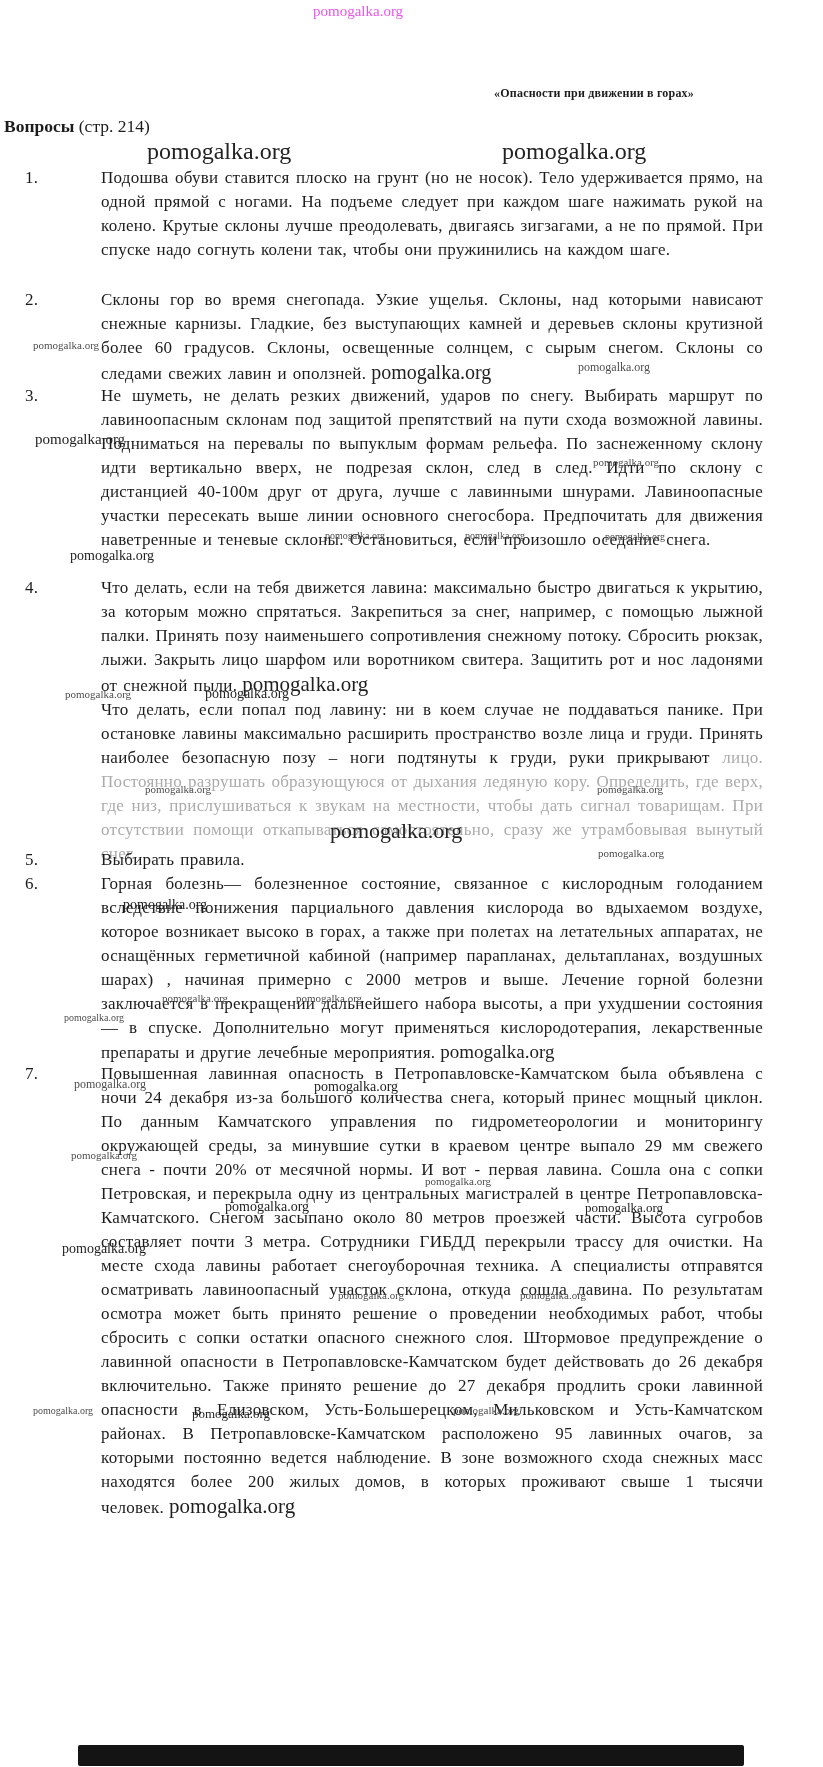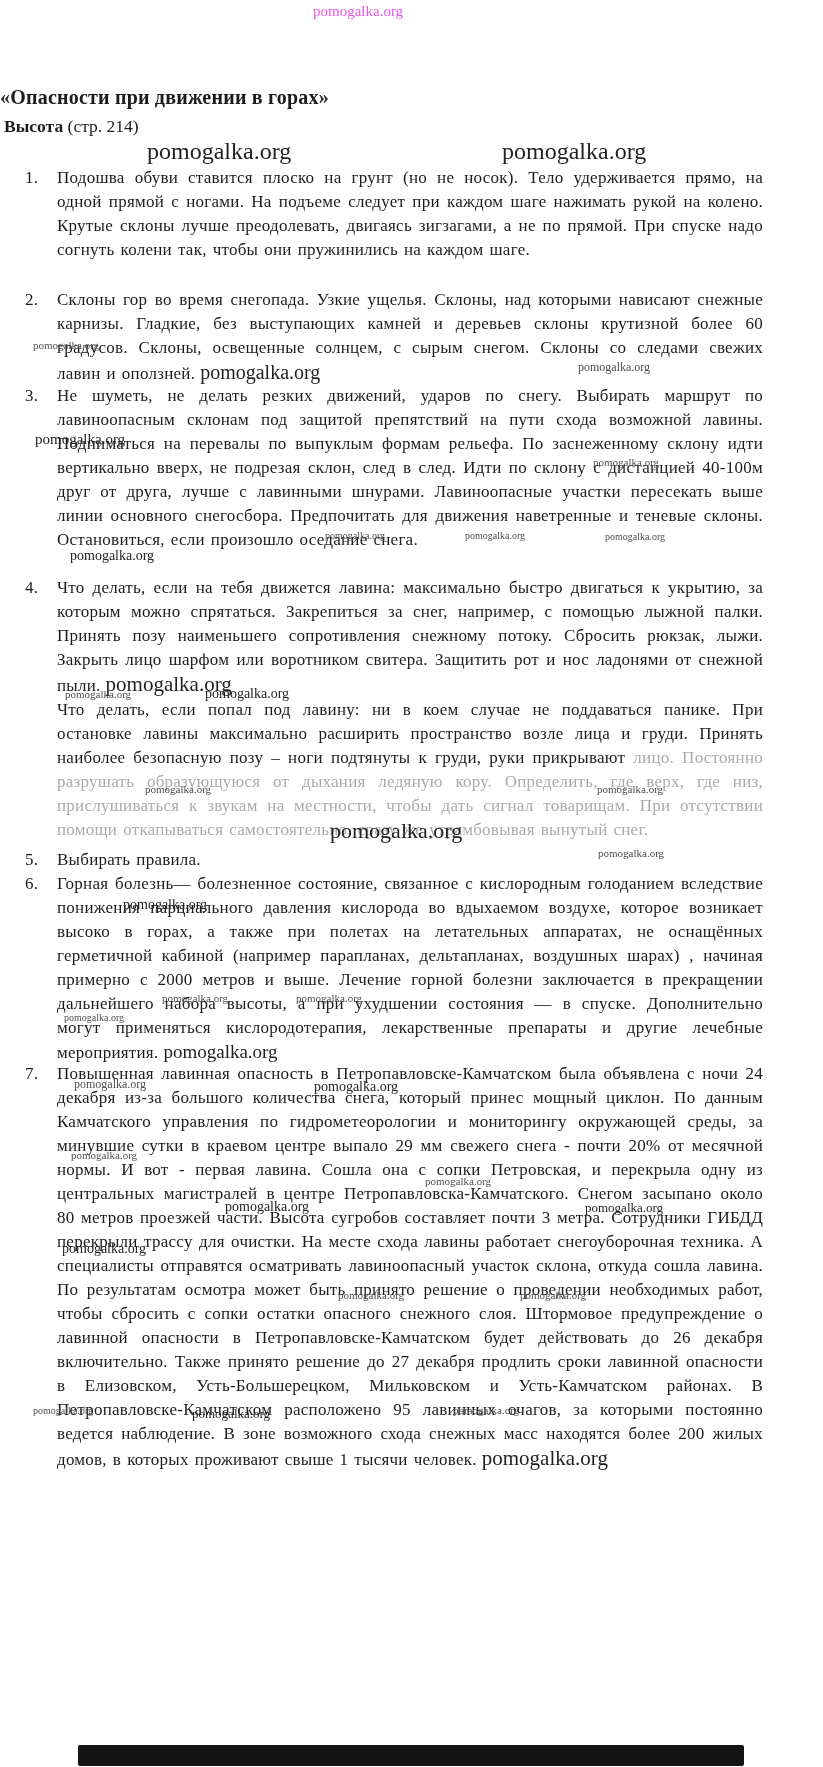--- a/index.html
+++ b/index.html
@@ -6,36 +6,36 @@
   #page{
     position:relative;
     width:823px;height:1767px;
     background:#ffffff;
     overflow:hidden;
     font-family:"Liberation Serif", serif;
     color:#1c1c1c;
   }
   .title{
     position:absolute;top:86px;left:0;width:694px;
-    text-align:left;font-weight:bold;font-size:20px;
+    text-align:right;font-weight:bold;font-size:12px;
     letter-spacing:.2px;
   }
   .questions{
     position:absolute;top:116px;left:4px;
     font-size:17.5px;
   }
   .questions .b{font-weight:bold;}
   .item{
     position:absolute;left:25px;width:738px;
     display:flex;align-items:flex-start;
     font-size:17px;line-height:24px;
     letter-spacing:.25px;word-spacing:1.5px;
   }
   .num{flex:none;width:32px;}
-  .txt{flex:1;text-align:justify;}
+  .txt{flex:1;text-align:justify;margin-left:44px;}
   .txt.short{text-align:left;}
   .txt p{margin:0;}
   .faded{color:#ababab;}
   .wmi{
     font-family:"Liberation Serif", serif;
     color:#1f1f1f;padding-left:5px;letter-spacing:0;word-spacing:0;
     white-space:nowrap;
   }
   .wm-abs{
     position:absolute;z-index:3;
@@ -49,21 +49,21 @@
   }
 </style>
 </head>
 <body>
 
 <div id="page">
 
   <div class="title">«Опасности при движении в горах»</div>
 
   <div class="questions">
-    <span class="b">Высота</span><span> (стр. 214)</span>
+    <span class="b">Вопросы</span><span> (стр. 214)</span>
   </div>
 
   <div class="item" style="top:166px">
     <span class="num">1.</span>
     <div class="txt">
       <span>Подошва обуви ставится плоско на грунт (но не носок). Тело удерживается прямо, на одной прямой с ногами. На подъеме следует при каждом шаге нажимать рукой на колено. Крутые склоны лучше преодолевать, двигаясь зигзагами, а не по прямой. При спуске надо согнуть колени так, чтобы они пружинились на каждом шаге.</span>
     </div>
   </div>
 
   <div class="item" style="top:288px">

